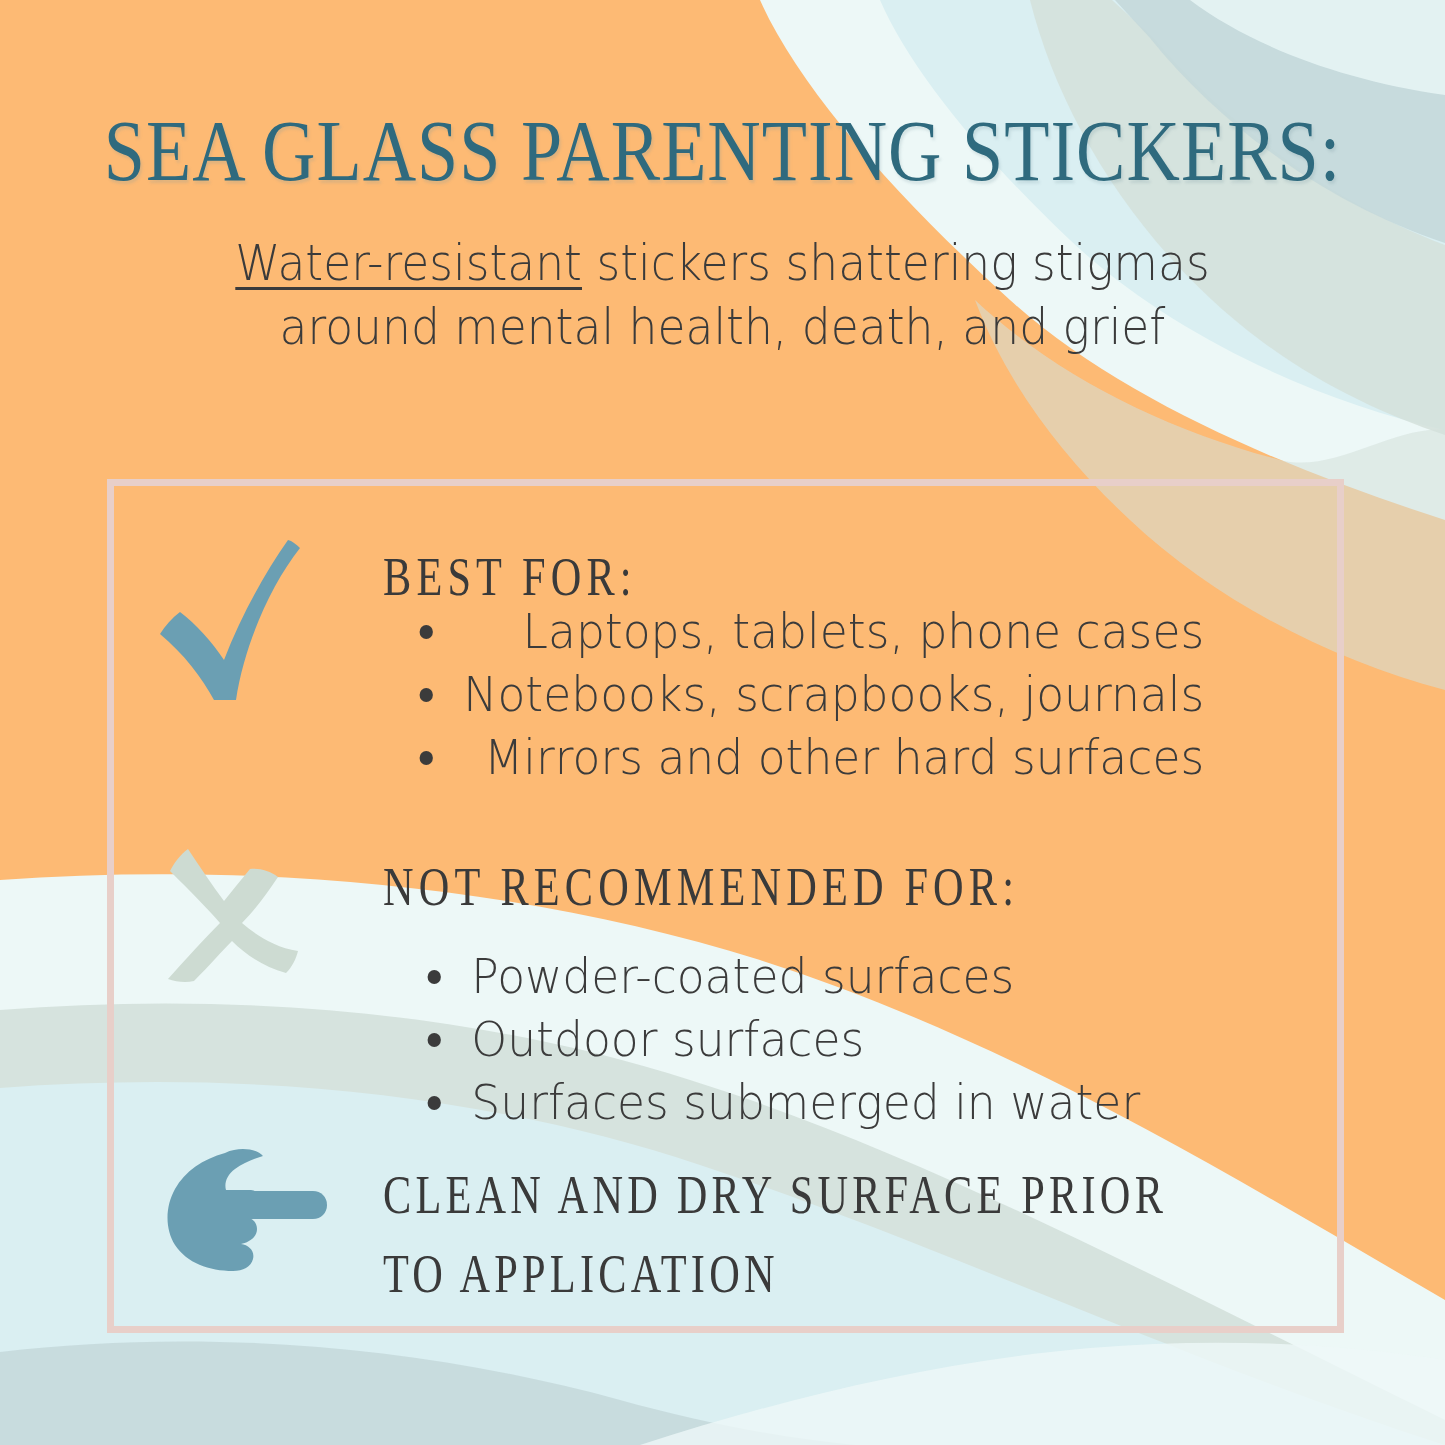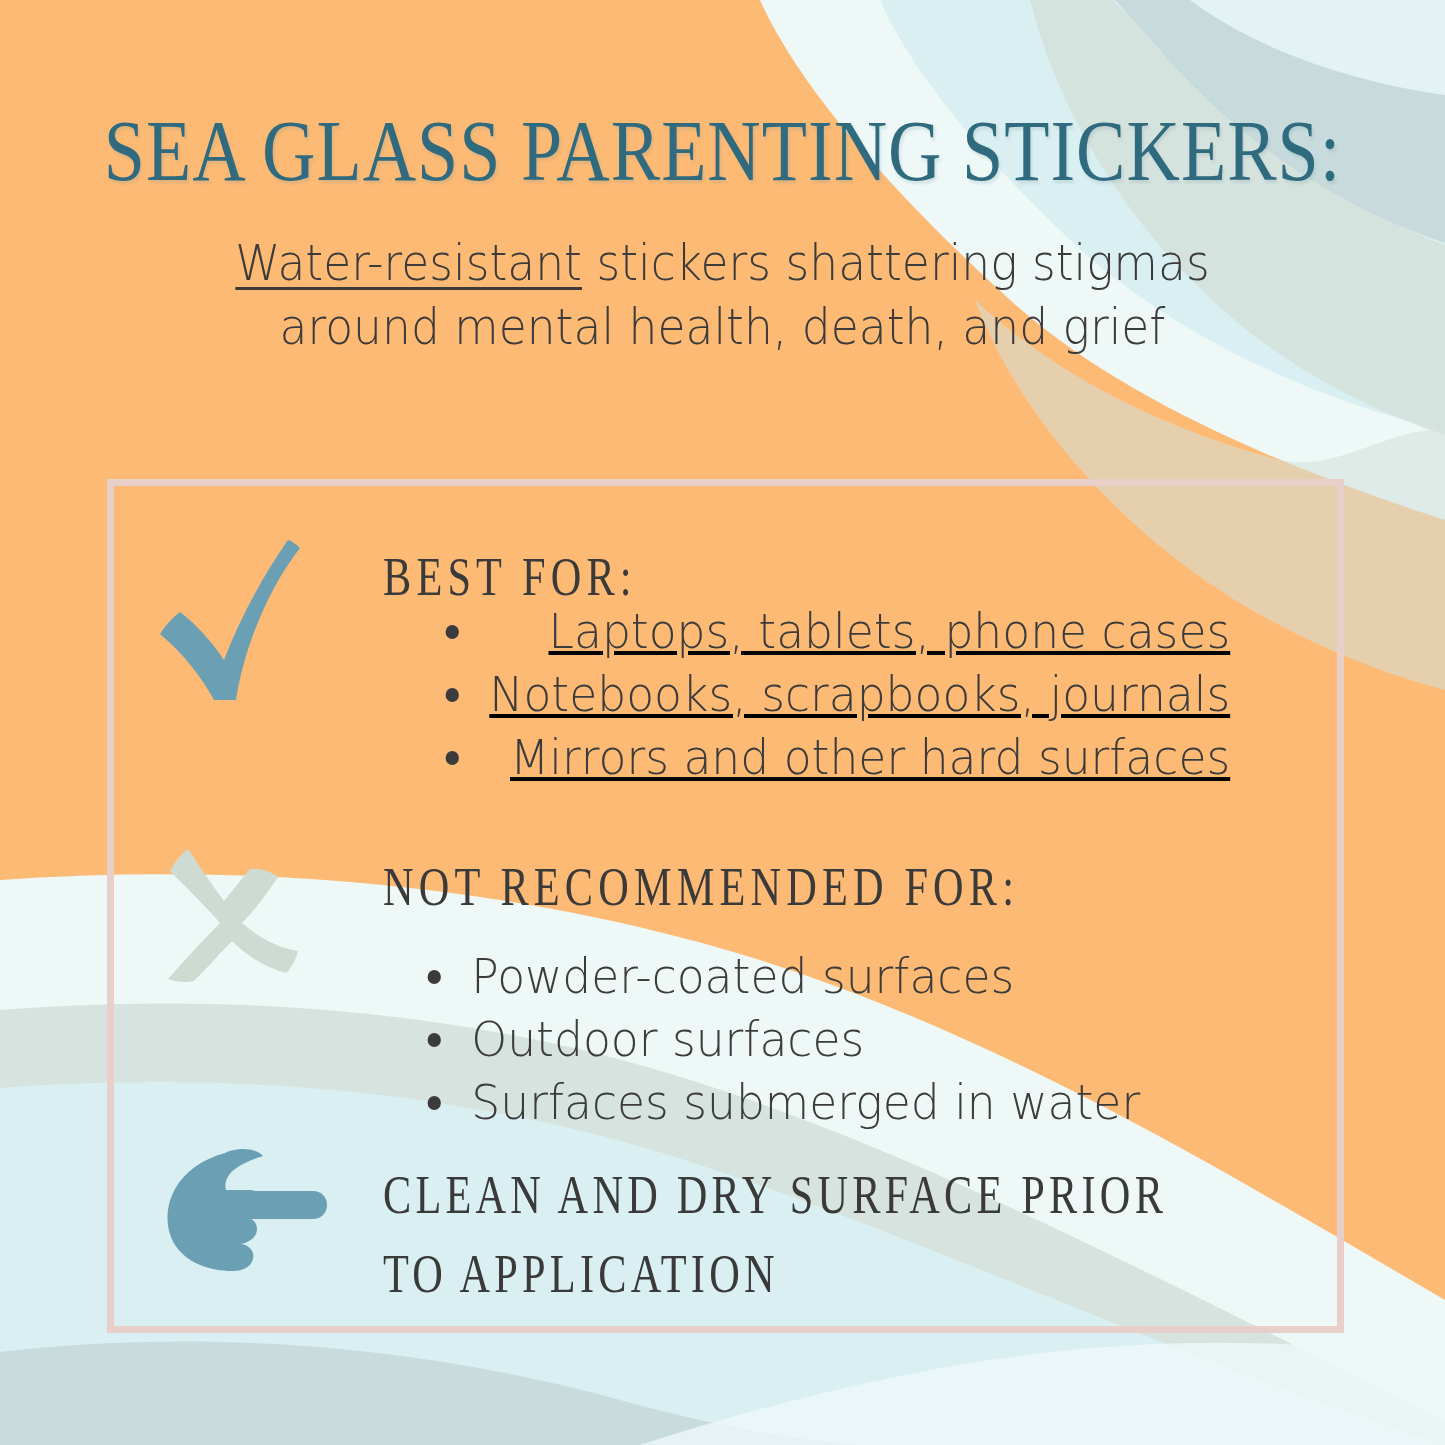--- a/index.html
+++ b/index.html
@@ -120,21 +120,21 @@
     top: 50%;
     margin-top: -7px;
     width: 14px;
     height: 14px;
     border-radius: 50%;
     background: #3B3B3B;
   }
 
   
   #best-for-heading { left: 383px; top: 545px; }
-  #best-for-list    { left: 438px; top: 600px; text-decoration: underline; }
+  #best-for-list    { left: 412px; top: 600px; }
   #best-for-list li { text-align: right; }
 
   #not-rec-heading  { left: 383px; top: 855px; }
   #not-rec-list     { left: 420px; top: 945px; }
 
   #final-note {
     position: absolute;
     left: 383px;
     top: 1155px;
     width: 900px;

